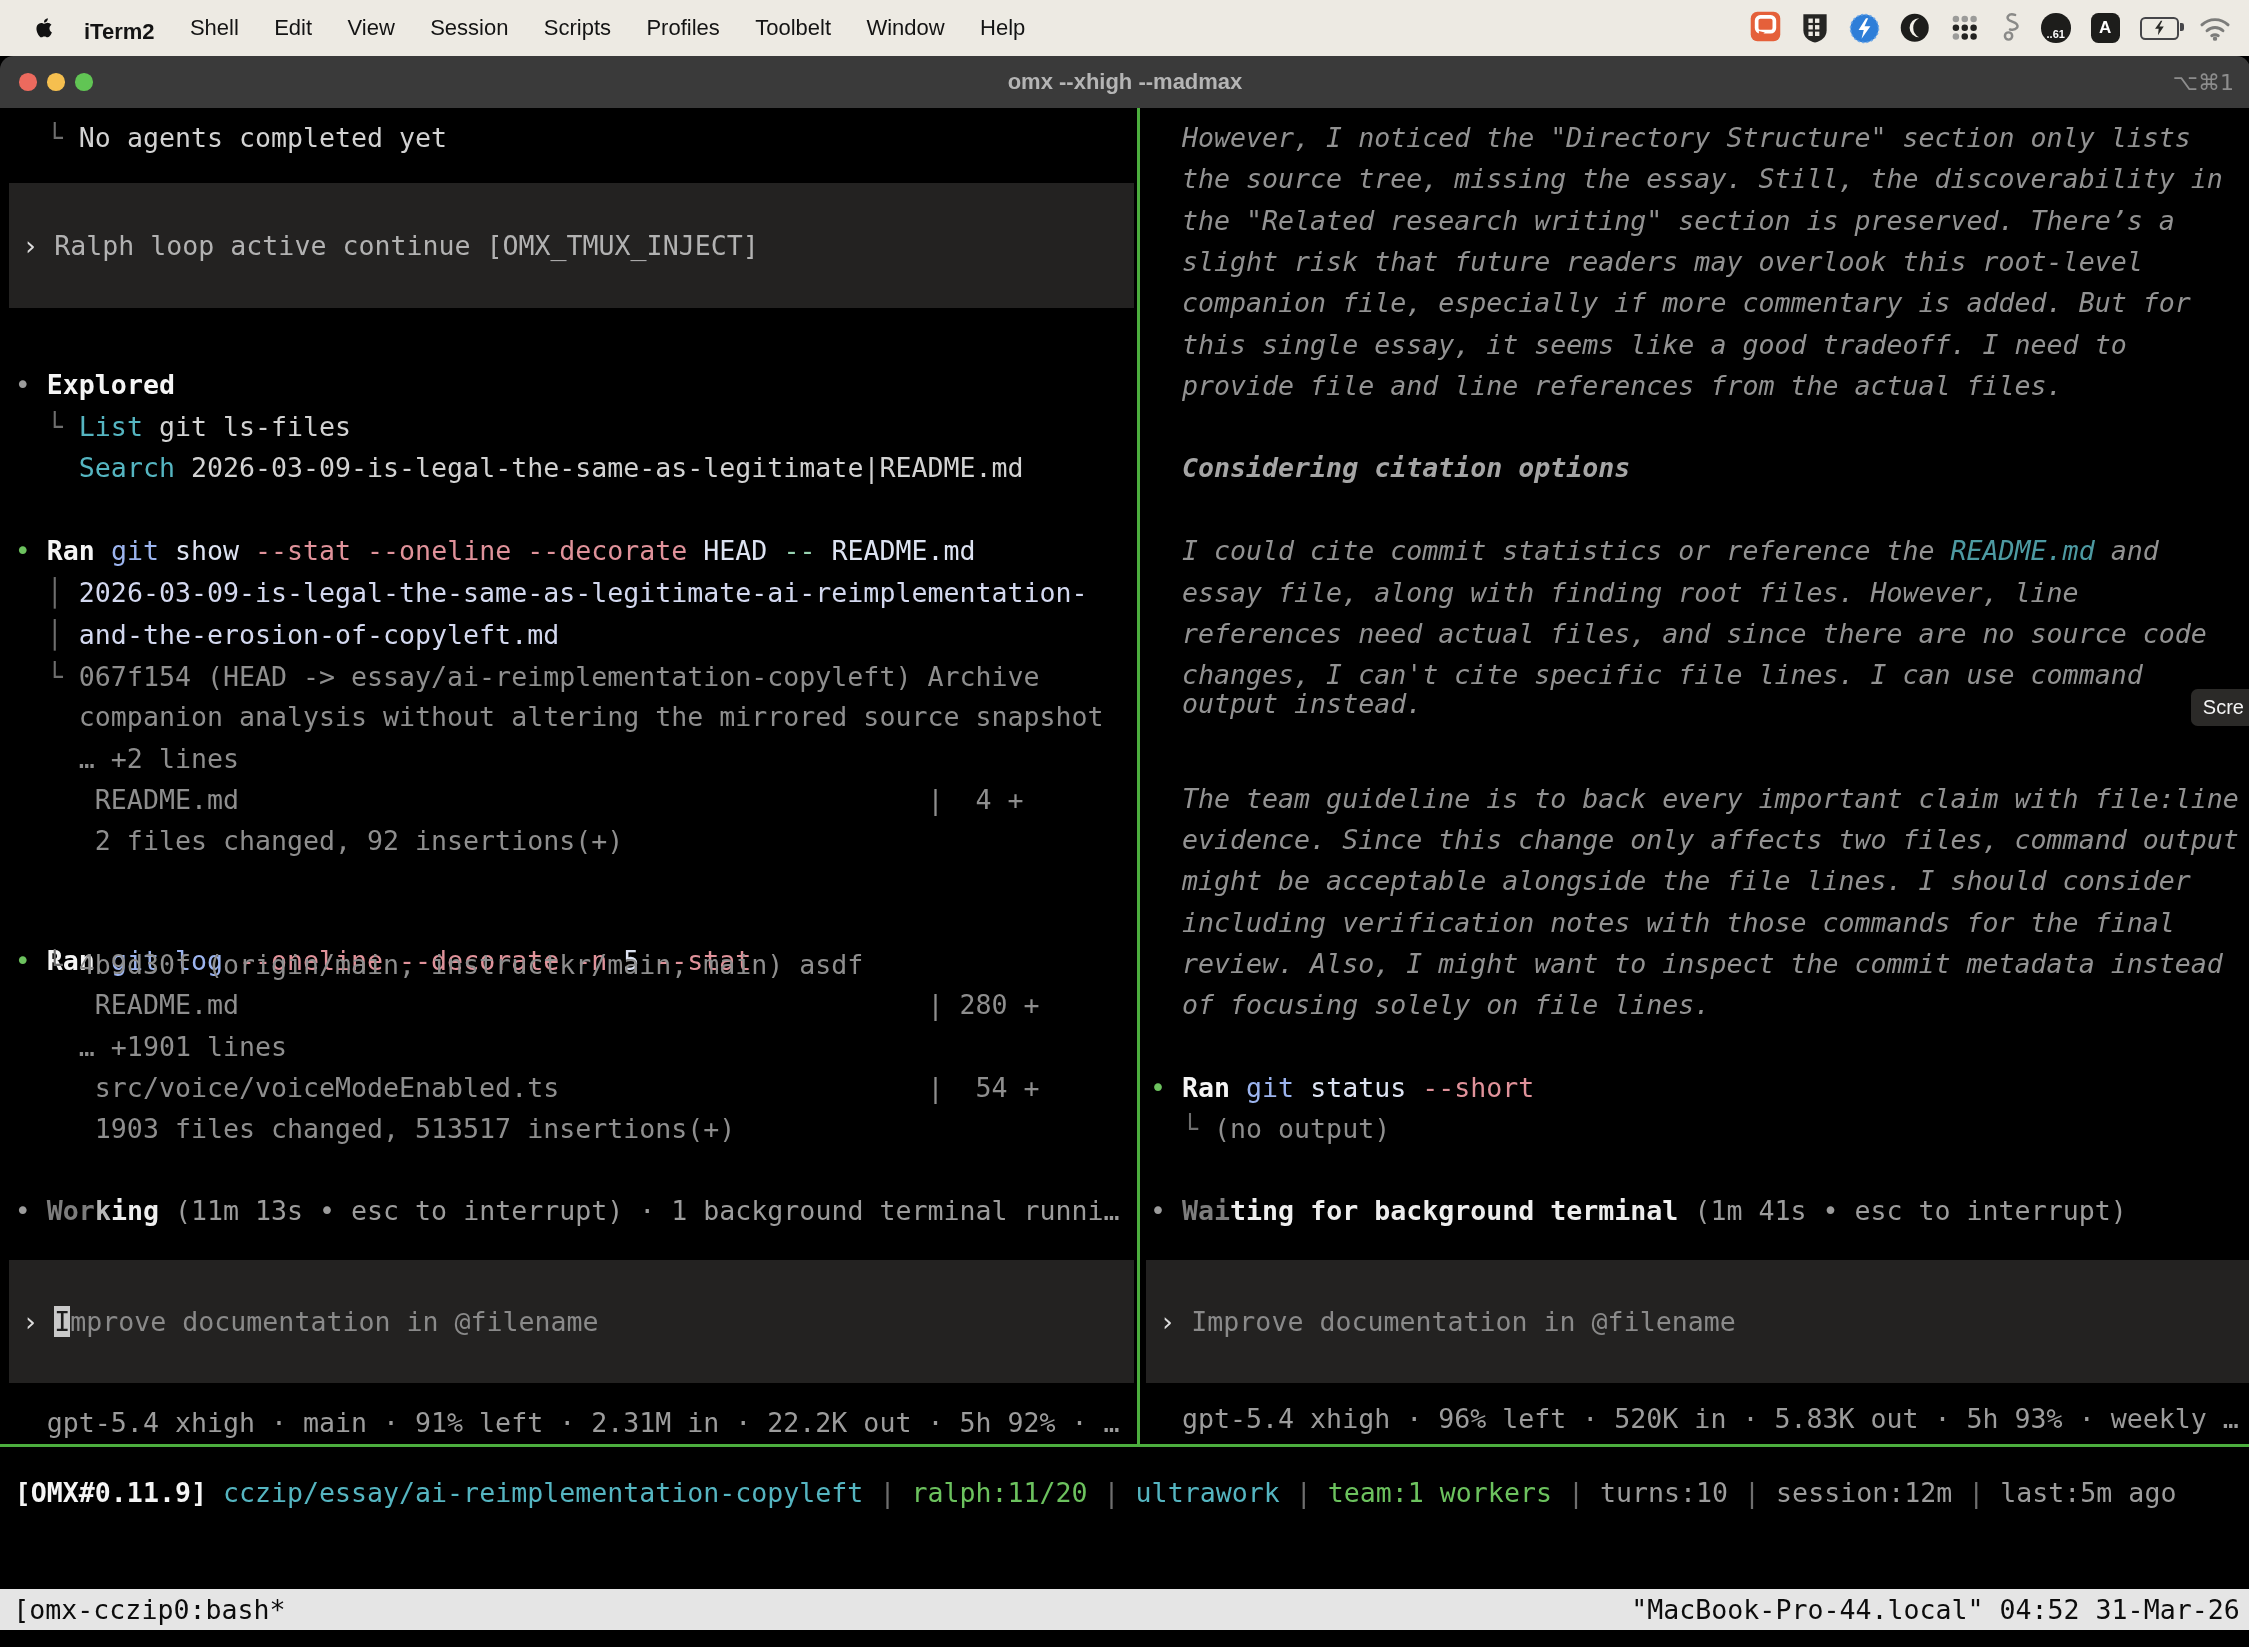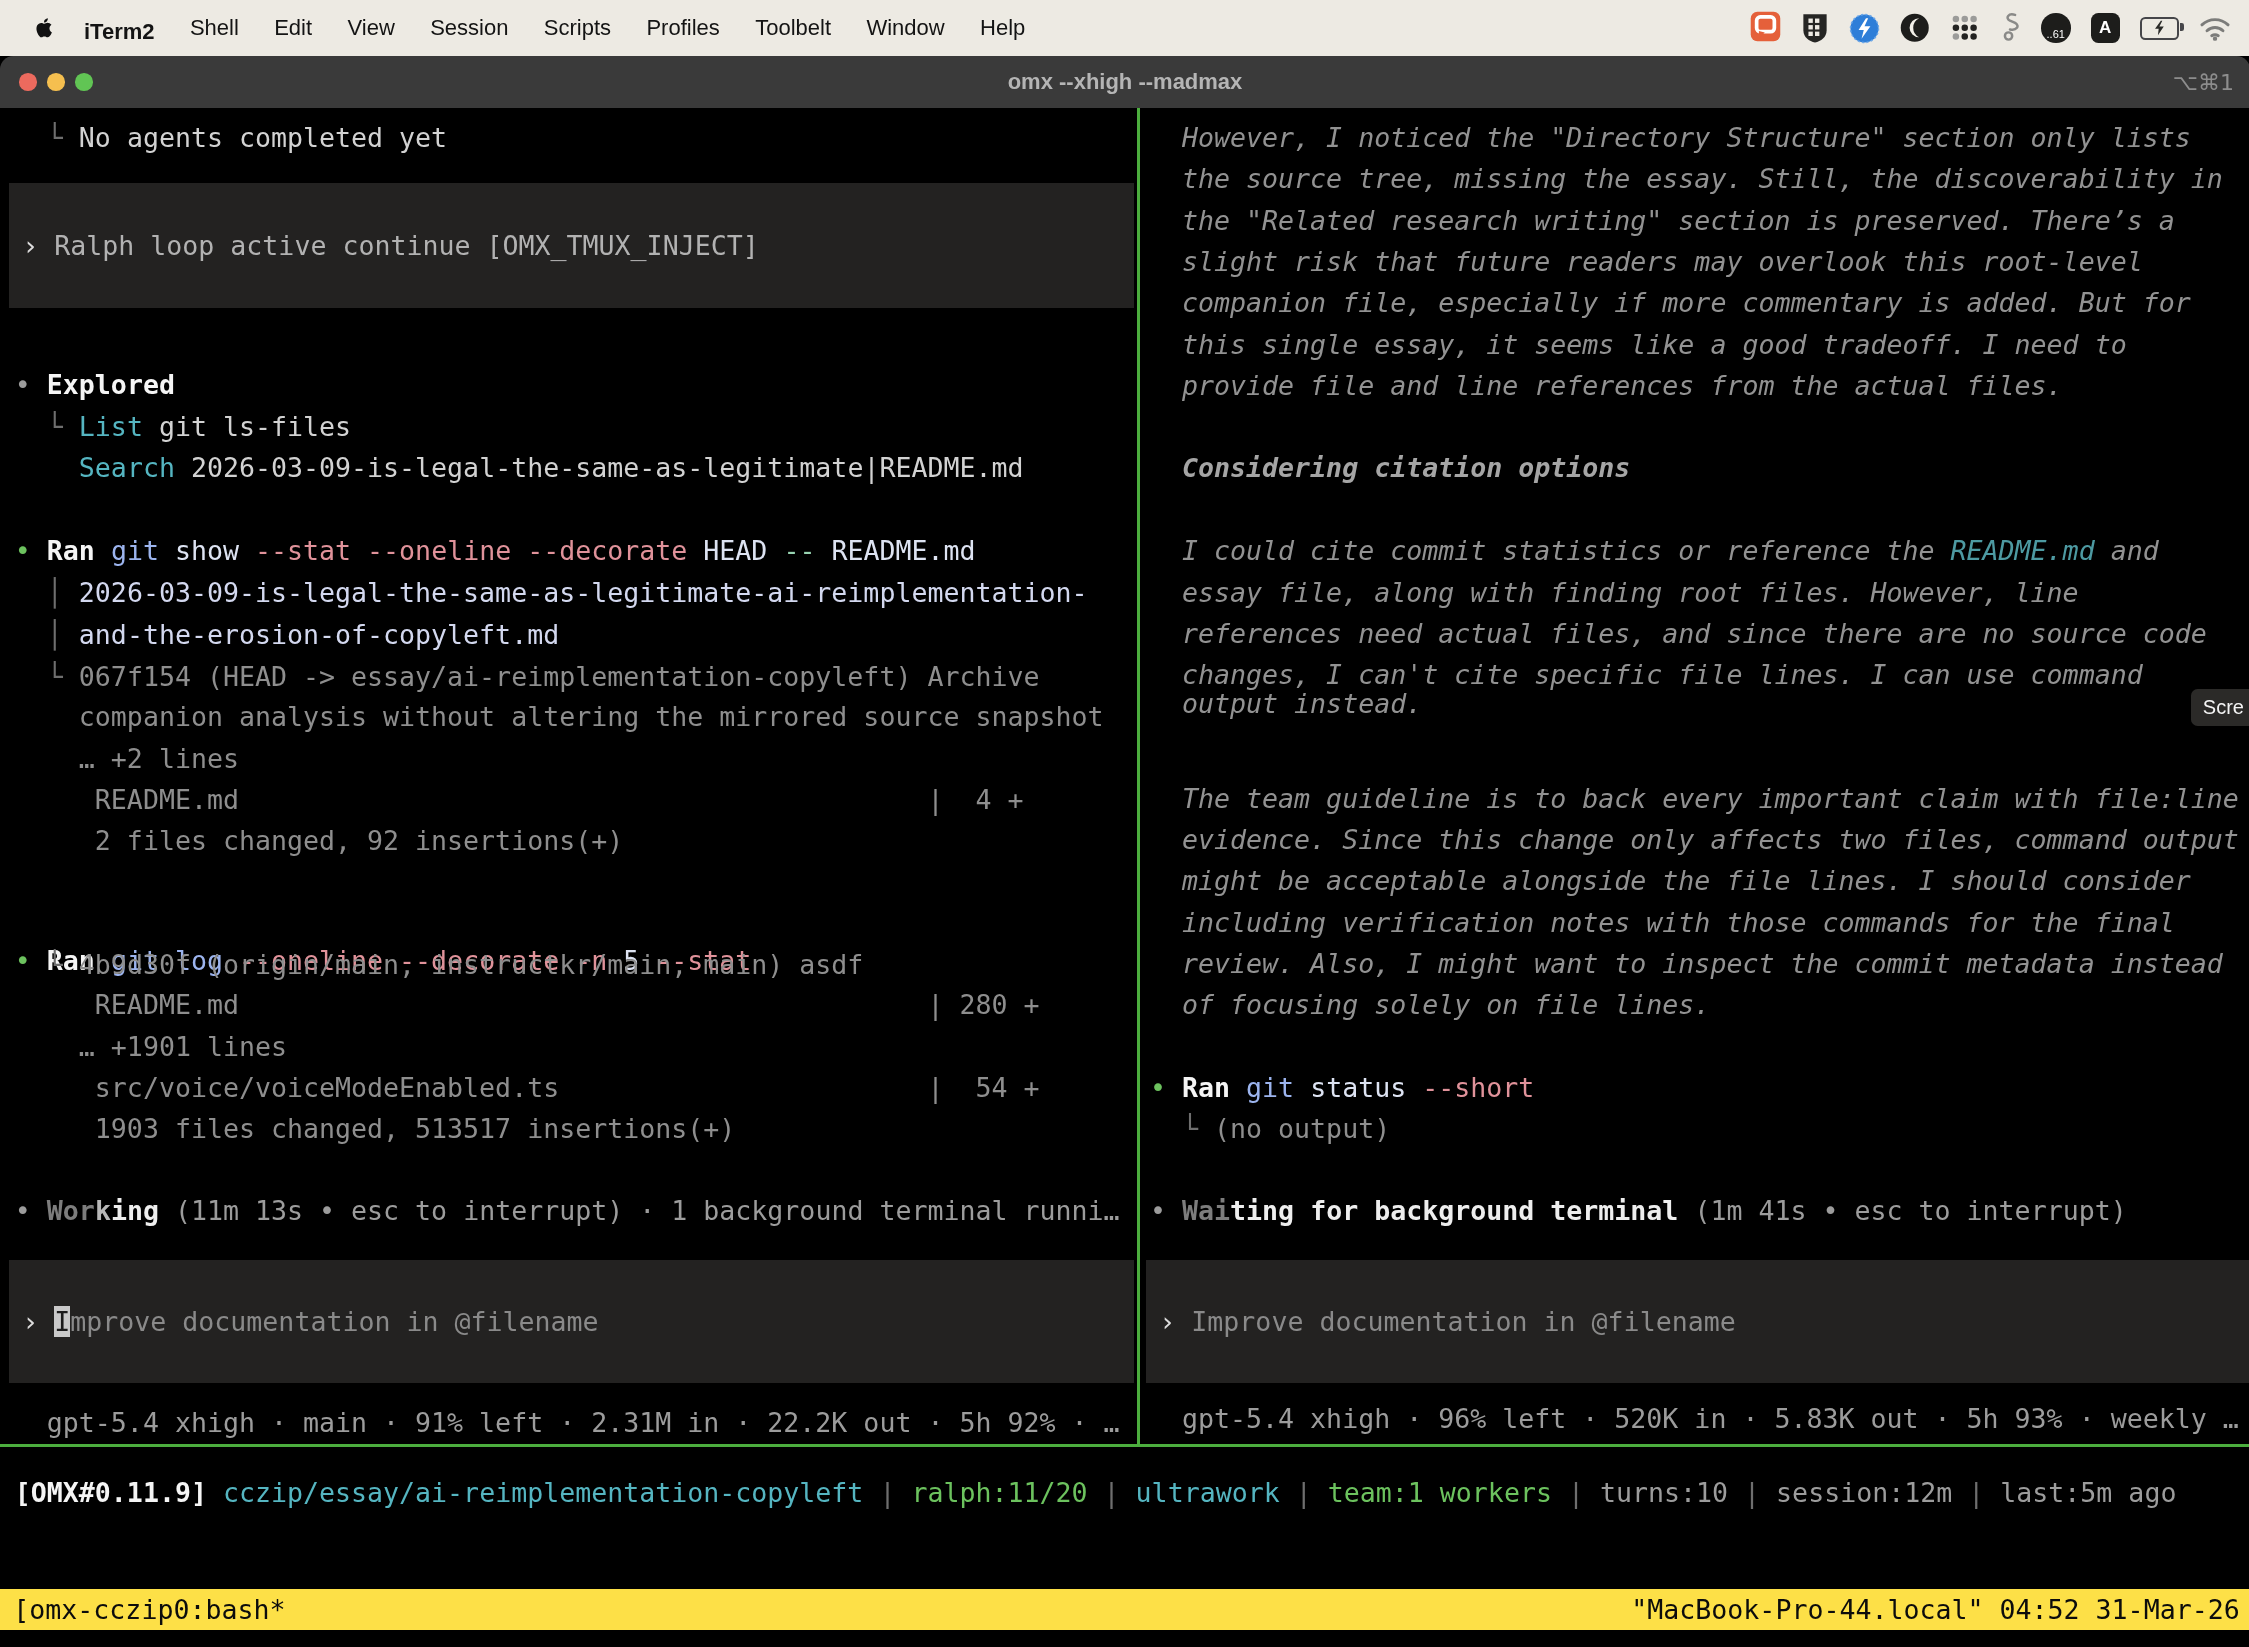--- a/index.html
+++ b/index.html
@@ -42,30 +42,30 @@
   .pbox{position:absolute;background:#232221;display:flex;align-items:center;white-space:pre;font:26.6px "DejaVu Sans Mono",monospace;padding-left:13.3px;}
   .pbox .arrow{color:#dcdcdc;}
   .pbox .ptext{color:#8a8a8a;}
   .pbox .ralph-text{color:#b2b2b2;}
   .cursor{background:#c9c9c9;color:#1c1c1c;}
 
   .vdivider{position:absolute;left:1137px;top:0;width:3px;height:1336px;background:#4cae3e;}
   .hdivider{position:absolute;left:0;top:1336px;width:2250px;height:3px;background:#4cae3e;}
 
   .omx-line{position:absolute;left:14.8px;top:1369px;width:2222px;height:41px;}
-  .tmuxbar{position:absolute;left:0;top:1481px;width:2250px;height:41px;background:#fde047;color:#0c0c0c;font:500 26.6px "DejaVu Sans Mono",monospace;display:flex;align-items:center;}
+  .tmuxbar{position:absolute;left:0;top:1481px;width:2250px;height:41px;background:#e5e5e5;color:#0c0c0c;font:500 26.6px "DejaVu Sans Mono",monospace;display:flex;align-items:center;}
   .tmux-left{margin-left:13.3px;white-space:pre;}
   .tmux-right{position:absolute;right:10.3px;white-space:pre;}
 
   .tooltip{position:absolute;left:2191px;top:689px;width:81px;height:37px;background:#2b2a28;border-radius:6.6px;color:#f4f4f4;font-size:20px;display:flex;align-items:center;padding-left:11.8px;}
 
   
   .icon-batt{width:35px;height:19px;border:2.2px solid #46464a;border-radius:5.2px;position:relative;display:flex;align-items:center;justify-content:center;}
   .icon-batt::after{content:"";position:absolute;right:-6.6px;top:4.4px;width:3.7px;height:8px;background:#46464a;border-radius:0 2.2px 2.2px 0;}
-  .badge-circle{width:29.5px;height:29.5px;border-radius:50%;background:#1d1d1b;color:#fff;display:flex;align-items:flex-end;justify-content:center;font-size:11px;font-weight:normal;padding-bottom:3px;box-sizing:border-box;}
+  .badge-circle{width:29.5px;height:29.5px;border-radius:50%;background:#1d1d1b;color:#fff;display:flex;align-items:flex-end;justify-content:center;font-size:11px;font-weight:bold;padding-bottom:3px;box-sizing:border-box;}
   .badge-square{width:29.5px;height:29.5px;border-radius:7.4px;background:#1d1d1b;color:#fff;display:flex;align-items:center;justify-content:center;font-size:17px;font-weight:bold;}
 </style>
 </head>
 <body>
 
 <div class="menubar">
   <span class="apple">
     <svg width="19" height="23.6" viewBox="0 0 24 28">
         <path fill="#111" d="M19.5 14.8c0-3 2.5-4.5 2.6-4.6-1.4-2.1-3.6-2.4-4.4-2.4-1.9-.2-3.6 1.1-4.6 1.1-1 0-2.4-1.1-4-1-2 0-3.9 1.2-5 3-2.1 3.7-.5 9.1 1.5 12.1 1 1.5 2.2 3.1 3.8 3 1.5-.1 2.1-1 3.9-1s2.3 1 4 1c1.6 0 2.7-1.5 3.7-2.9 1.2-1.7 1.6-3.3 1.7-3.4-.1-.1-3.2-1.3-3.2-4.9zM16.3 5.6c.8-1 1.4-2.4 1.2-3.8-1.2.1-2.7.8-3.5 1.8-.8.9-1.5 2.3-1.3 3.7 1.4.1 2.8-.7 3.6-1.7z"></path>
       </svg>

